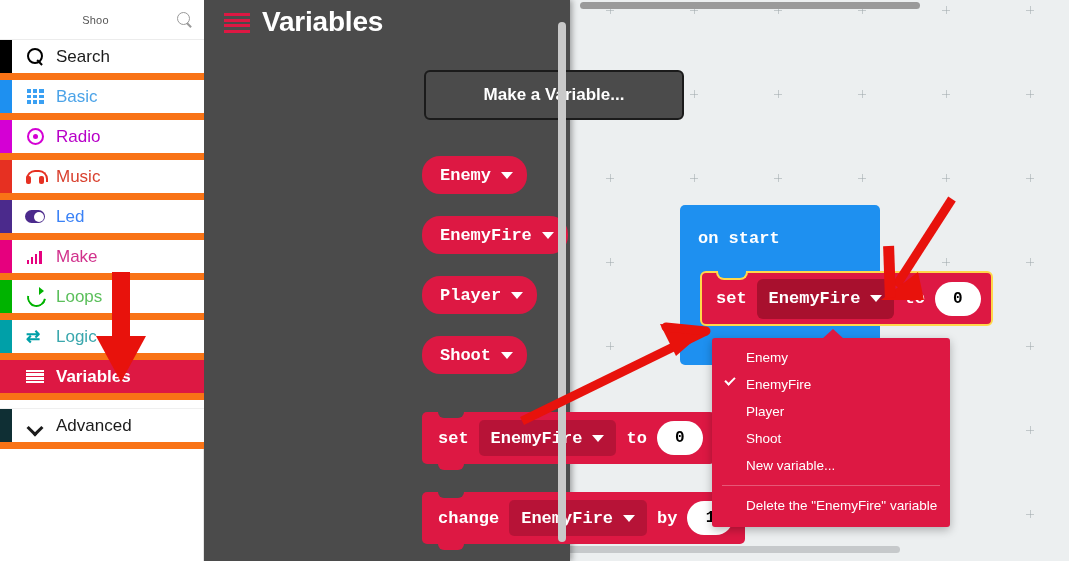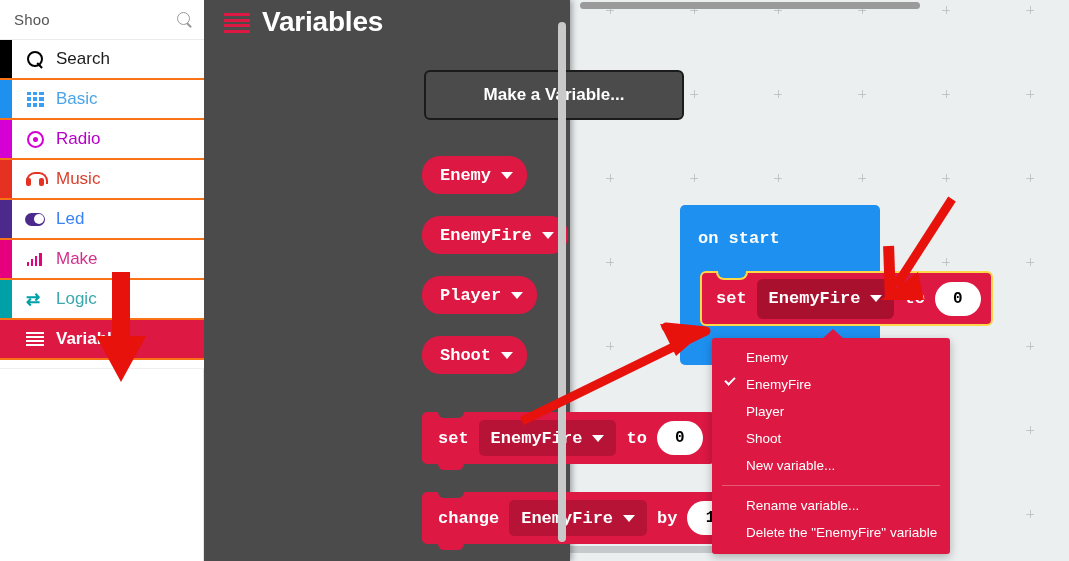--- a/index.html
+++ b/index.html
@@ -23,41 +23,42 @@
   #searchbox {
     position: relative;
     height: 40px; width: 204px;
     display: flex; align-items: center;
     padding: 0 12px 0 14px;
     border-bottom: 1px solid #ececec;
     background: #fff;
   }
   #searchbox .sv {
     flex: 1;
-    font-size: 15px; color: #555; font-family: "Liberation Sans", sans-serif;
+    font-size: 11px; color: #555; font-family: "Liberation Sans", sans-serif;
     letter-spacing: .2px;
+    text-align: center;
   }
   .mag {
     width: 15px; height: 15px; position: relative; display: inline-block;
   }
   .mag::before {
     content: ""; position: absolute; left: 0; top: 0;
     width: 11px; height: 11px; border: 1.6px solid #9a9a9a; border-radius: 50%;
   }
   .mag::after {
     content: ""; position: absolute; left: 9.5px; top: 10px;
     width: 5.5px; height: 1.6px; background: #9a9a9a;
     transform: rotate(45deg); transform-origin: left center;
   }
 
   .tb-row {
     position: relative;
     height: 40px; width: 204px;
     display: flex; align-items: center;
-    border-bottom: 2px solid #f97316;
+    border-bottom: 7px solid #f97316;
     background: #fff;
     cursor: pointer;
   }
   .tb-row .strip {
     position: absolute; left: 0; top: 0; bottom: 0; width: 12px;
   }
   .tb-row .ic {
     width: 26px; margin-left: 22px; margin-right: 8px;
     display: flex; align-items: center; justify-content: center;
     height: 26px;
@@ -341,23 +342,20 @@
       <span>Player</span>
     </div>
     <div class="menu-item">
       <span>Shoot</span>
     </div>
     <div class="menu-item">
       <span>New variable...</span>
     </div>
     <div class="menu-sep"></div>
     <div class="menu-item">
-      <span>Rename variable...</span>
-    </div>
-    <div class="menu-item">
       <span>Delete the "EnemyFire" variable</span>
     </div>
   </div>
 
   <div id="flyout">
     <div id="flyout-title">
       <span class="ic-var-big">
           <i></i>
           <i></i>
           <i></i>
@@ -473,20 +471,27 @@
           <span class="ic-radio">
             <i style="height:4px"></i>
             <i style="height:7px"></i>
             <i style="height:10px"></i>
             <i style="height:13px"></i>
           </span>
         </span>
       <span class="lbl" style="color:#d1318c;">Make</span>
     </div>
 
+    <div class="tb-row">
+      <span class="strip" style="background:#00b300;"></span>
+      <span class="ic">
+          <span class="ic-loops"></span>
+        </span>
+      <span class="lbl" style="color:#5bbf5b;">Loops</span>
+    </div>
 
     <div class="tb-row">
       <span class="strip" style="background:#00a0a8;"></span>
       <span class="ic">
           <span class="ic-logic">⇄</span>
         </span>
       <span class="lbl" style="color:#3aa7ad;">Logic</span>
     </div>
 
     <div class="tb-row selected">
@@ -498,20 +503,27 @@
             <i></i>
             <i></i>
           </span>
         </span>
       <span class="lbl">Variables</span>
     </div>
 
 
     <div class="tb-gap"></div>
 
+    <div class="tb-row">
+      <span class="strip" style="background:#0f2f34;"></span>
+      <span class="ic">
+          <span class="ic-chev"></span>
+        </span>
+      <span class="lbl" style="color:#1b1b1b;">Advanced</span>
+    </div>
   </div>
 
   <svg id="arrows" width="1069" height="561" viewBox="0 0 1069 561">
 
     <g>
       <rect x="112" y="272" width="18" height="72" fill="#e8120c"></rect>
       <polygon points="96,336 146,336 121,382" fill="#e8120c"></polygon>
     </g>
 
     <g>

